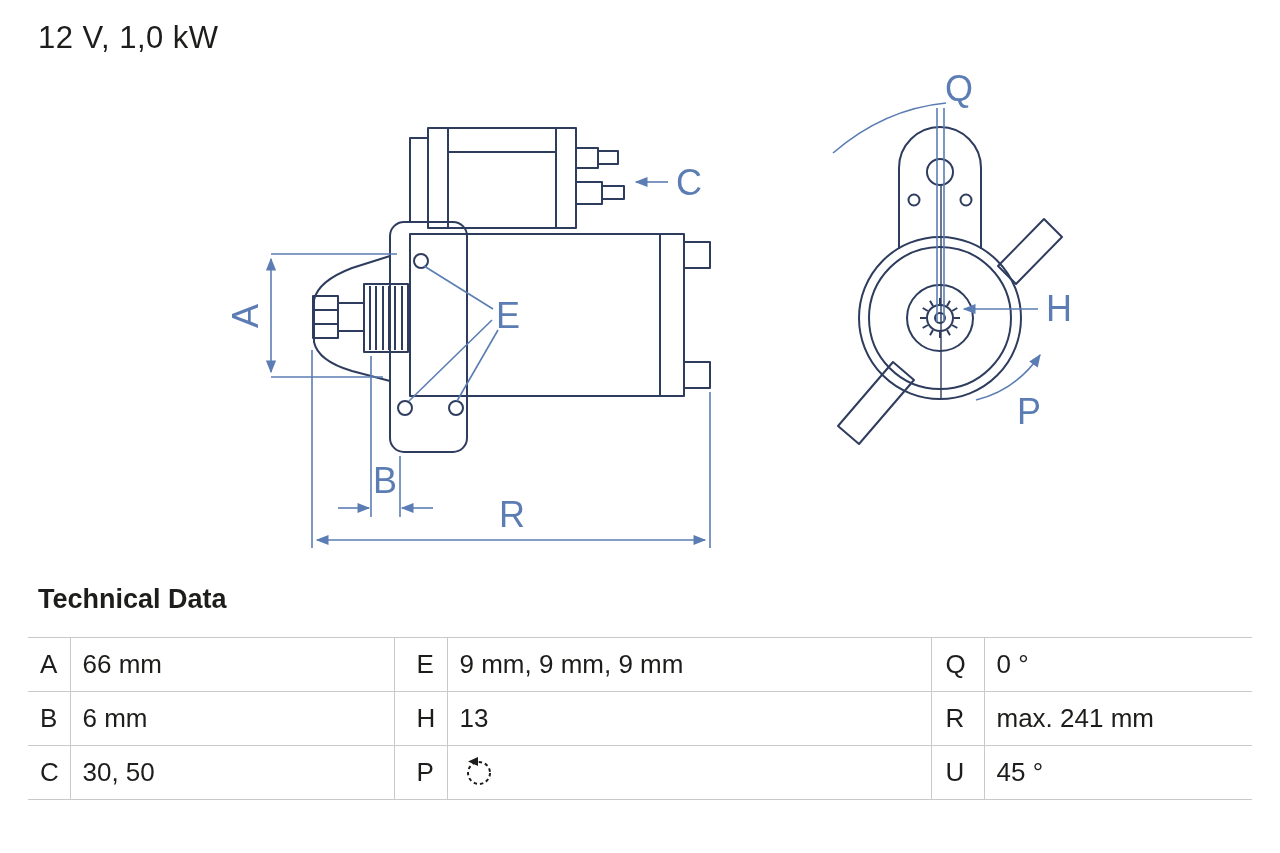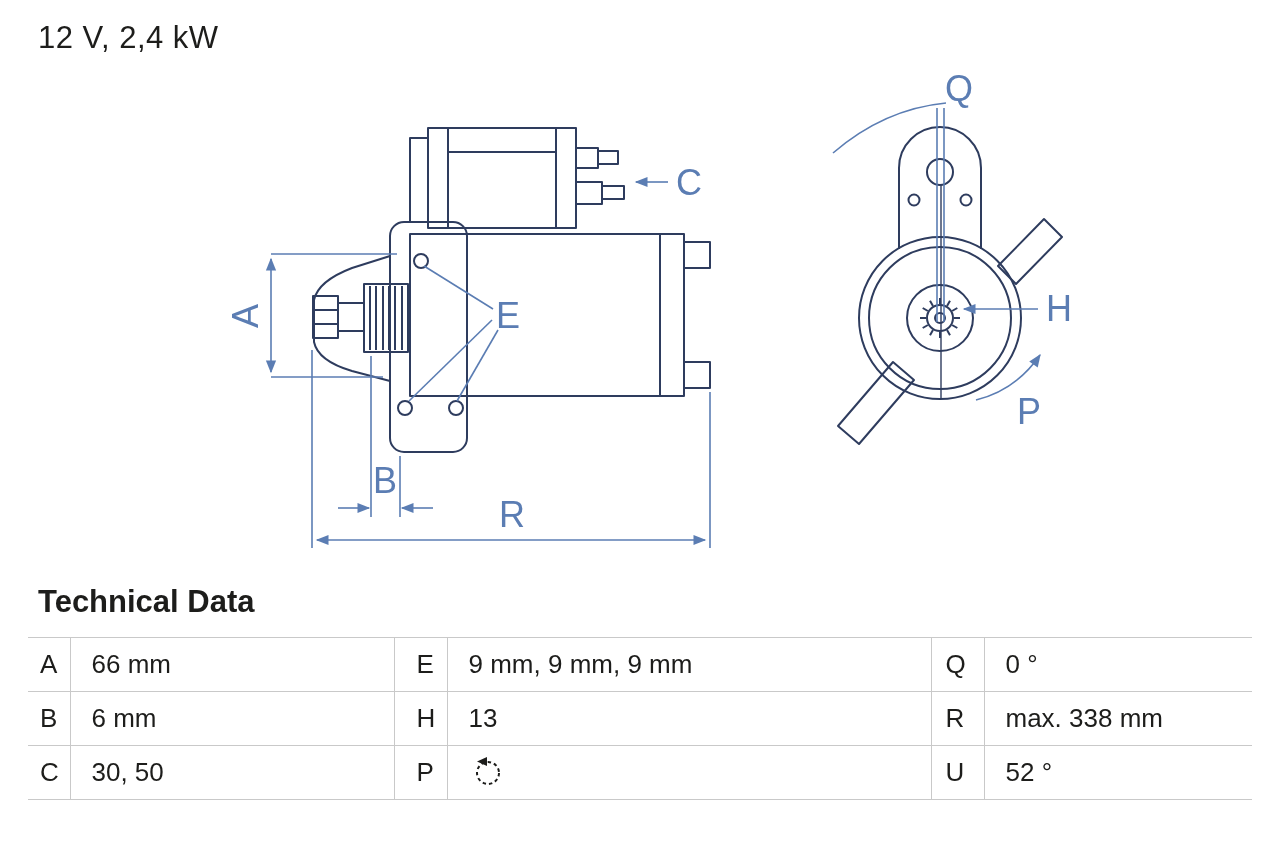--- a/index.html
+++ b/index.html
@@ -16,43 +16,43 @@
     font-size: 31px; letter-spacing: 0.5px;
   }
   #drawing { position: absolute; left: 0; top: 0; }
   #drawing text {
     font-family: "Liberation Sans", sans-serif;
     font-size: 36px;
     fill: #5b7db3;
   }
   .td-heading {
     position: absolute; left: 38px; top: 584px;
-    font-size: 31px; font-weight: bold;
+    font-size: 27px; font-weight: bold;
   }
   .spec-table {
     position: absolute; left: 28px; top: 637px;
     width: 1224px;
     border-collapse: collapse; table-layout: fixed;
   }
   .spec-table td {
     font-size: 26px; height: 51px;
     border-bottom: 1px solid #c9c9c9;
     overflow: hidden; white-space: nowrap;
   }
   .spec-table tr.first td { border-top: 1px solid #c9c9c9; }
   .spec-table td.k, .spec-table td.v { border-right: 1px solid #c9c9c9; }
   .spec-table td.v.last { border-right: none; }
   .k1 { padding-left: 12px; } .k2 { padding-left: 22px; } .k3 { padding-left: 14px; }
-  .v  { padding-left: 21px; }
+  .v  { padding-left: 12px; }
   .p-icon { display: inline-block; vertical-align: middle; margin-top: -4px; }
 </style>
 </head>
 <body>
 
-<div class="title">12 V, 2,4 kW</div>
+<div class="title">12 V, 1,0 kW</div>
 
 <svg id="drawing" width="1280" height="575" viewBox="0 0 1280 575">
   <defs>
     <marker id="arr" viewBox="0 0 10 10" refX="9" refY="5" markerWidth="10" markerHeight="8" orient="auto-start-reverse">
       <path d="M0,1 L10,5 L0,9 Z" fill="#5b7db3"></path>
     </marker>
   </defs>
 
   <g stroke="#2e3c5e" fill="none" stroke-width="2" stroke-linejoin="round">
 
@@ -184,29 +184,29 @@
     <td class="v">9 mm, 9 mm, 9 mm</td>
     <td class="k k3">Q</td>
     <td class="v last">0 °</td>
   </tr>
   <tr>
     <td class="k k1">B</td>
     <td class="v">6 mm</td>
     <td class="k k2">H</td>
     <td class="v">13</td>
     <td class="k k3">R</td>
-    <td class="v last">max. 338 mm</td>
+    <td class="v last">max. 241 mm</td>
   </tr>
   <tr>
     <td class="k k1">C</td>
     <td class="v">30, 50</td>
     <td class="k k2">P</td>
     <td class="v">
       <svg class="p-icon" width="36" height="34" viewBox="0 0 36 34">
         <circle cx="19" cy="18" r="11" fill="none" stroke="#1d1d1b" stroke-width="2" stroke-dasharray="3.4 3"></circle>
         <polygon points="18,2 8,6.5 18,11" fill="#1d1d1b"></polygon>
       </svg>
     </td>
     <td class="k k3">U</td>
-    <td class="v last">52 °</td>
+    <td class="v last">45 °</td>
   </tr>
 </tbody>
   </table>
 
 </body></html>

